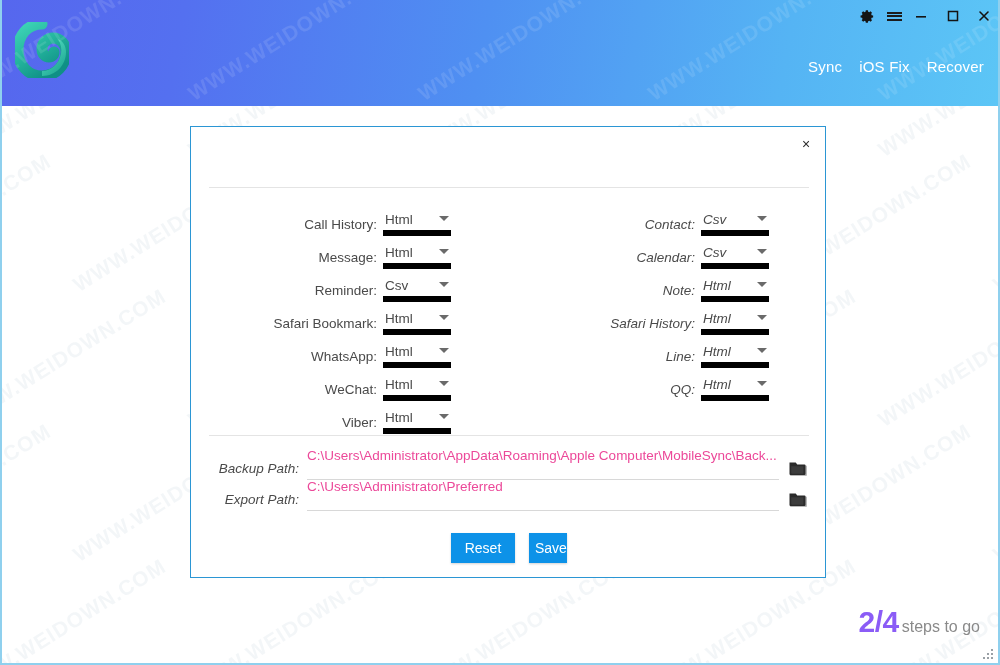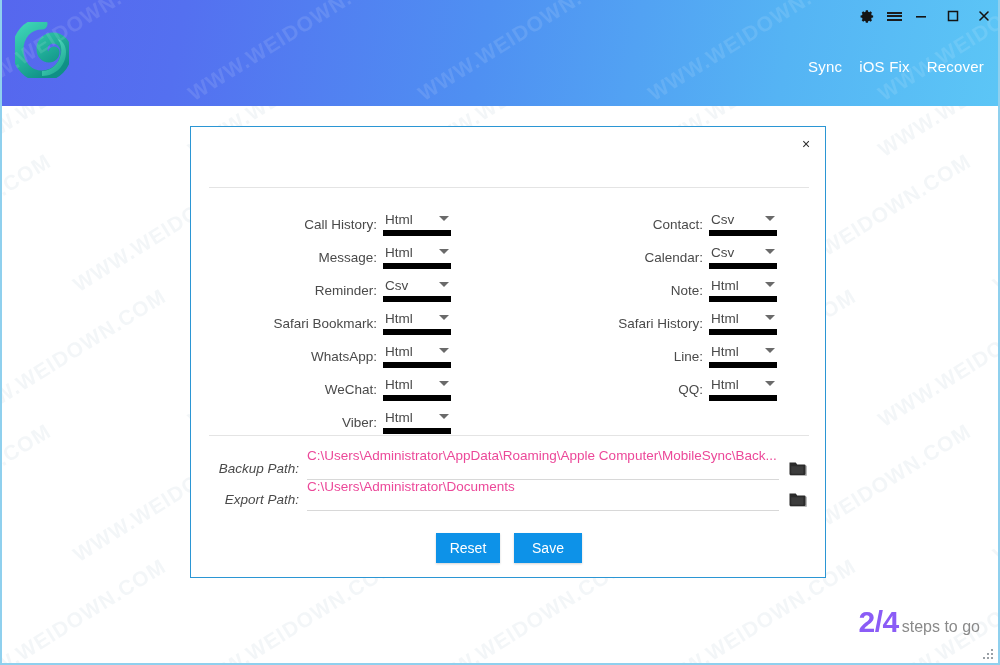--- a/index.html
+++ b/index.html
@@ -169,21 +169,21 @@
     position: absolute;
     left: 0;
     top: 76px;
     width: 636px;
   }
   .fmt-col {
     position: absolute;
     top: 0;
   }
   #fmt-col-left  { left: 0px;   width: 318px; }
-  #fmt-col-right { left: 318px; width: 318px; }
+  #fmt-col-right { left: 310px; width: 318px; font-style: italic; }
 
   .fmt-row {
     display: flex;
     align-items: flex-end;
     height: 33px;
     justify-content: flex-end;
   }
   .fmt-label {
     font-size: 13.5px;
     color: #4a4a4a;
@@ -273,21 +273,21 @@
     color: #ffffff;
     font-size: 14px;
     border: none;
     width: 62px;
     height: 30px;
     cursor: pointer;
     font-family: "Liberation Sans", sans-serif;
     box-shadow: 0 1px 2px rgba(0,0,0,0.18);
   }
   #reset-button { width: 64px; }
-  #save-button  { width: 68px; margin-left: 8px; }
+  #save-button  { width: 38px; margin-left: 8px; }
 
   
   #steps {
     position: absolute;
     right: 18px;
     bottom: 24px;
     display: flex;
     align-items: baseline;
     z-index: 10;
   }
@@ -532,21 +532,21 @@
           <div class="path-label">Backup Path:</div>
           <div class="path-value">C:\Users\Administrator\AppData\Roaming\Apple Computer\MobileSync\Back...</div>
           <div class="folder-icon"><svg width="20" height="18" viewBox="0 0 20 18">
               <path d="M1 3.5h6.2l1.5 2H17a1 1 0 0 1 1 1V15a1 1 0 0 1-1 1H2a1 1 0 0 1-1-1V3.5z" fill="#b9b9b9"></path>
               <path d="M0.5 2.5h6.2l1.5 2H15.5a1 1 0 0 1 1 1V14a1 1 0 0 1-1 1H1.5a1 1 0 0 1-1-1V2.5z" fill="#2b2b2b"></path>
               <path d="M2.2 6.3h12.2V13a.8.8 0 0 1-.8.8H3a.8.8 0 0 1-.8-.8V6.3z" fill="#3c3c3c"></path>
             </svg></div>
         </div>
         <div class="path-row">
           <div class="path-label">Export Path:</div>
-          <div class="path-value">C:\Users\Administrator\Documents</div>
+          <div class="path-value">C:\Users\Administrator\Preferred</div>
           <div class="folder-icon"><svg width="20" height="18" viewBox="0 0 20 18">
               <path d="M1 3.5h6.2l1.5 2H17a1 1 0 0 1 1 1V15a1 1 0 0 1-1 1H2a1 1 0 0 1-1-1V3.5z" fill="#b9b9b9"></path>
               <path d="M0.5 2.5h6.2l1.5 2H15.5a1 1 0 0 1 1 1V14a1 1 0 0 1-1 1H1.5a1 1 0 0 1-1-1V2.5z" fill="#2b2b2b"></path>
               <path d="M2.2 6.3h12.2V13a.8.8 0 0 1-.8.8H3a.8.8 0 0 1-.8-.8V6.3z" fill="#3c3c3c"></path>
             </svg></div>
         </div>
       </div>
 
     <div id="dialog-buttons">
       <button class="dlg-btn" id="reset-button">Reset</button>

